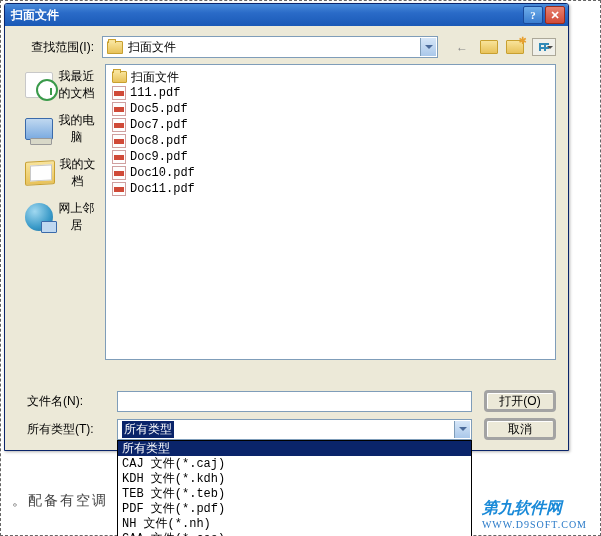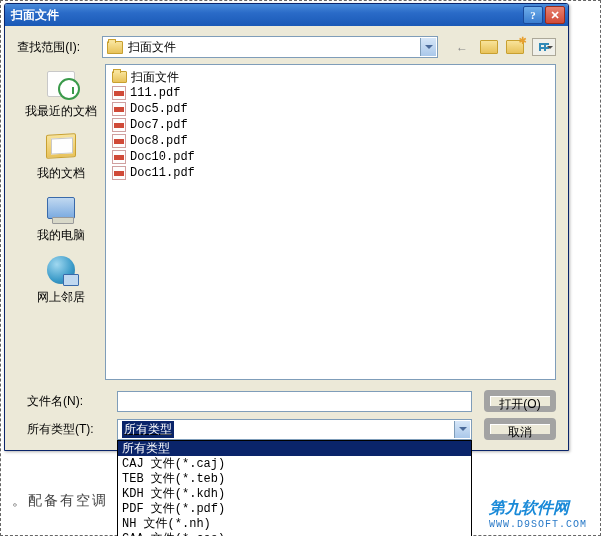--- a/index.html
+++ b/index.html
@@ -5,68 +5,68 @@
 * { box-sizing: border-box; margin: 0; padding: 0; }
 body { font-family: "SimSun", "宋体", Tahoma, sans-serif; font-size: 12px; background: #fff; width: 601px; height: 536px; position: relative; overflow: hidden; }
 .dialog { position: absolute; left: 4px; top: 3px; width: 565px; height: 448px; background: #ece9d8; border: 1px solid #0a246a; border-radius: 3px 3px 0 0; display: flex; flex-direction: column; box-shadow: 1px 1px 3px rgba(0,0,0,0.3); }
 .titlebar { height: 22px; background: linear-gradient(to bottom, #4a8cda 0%, #2a6bc8 40%, #1a59b6 100%); display: flex; align-items: center; padding: 0 3px 0 6px; color: #fff; font-weight: bold; font-size: 12px; border-radius: 2px 2px 0 0; }
 .titlebar .title { flex: 1; }
 .tbtn { width: 20px; height: 18px; margin-left: 2px; display: flex; align-items: center; justify-content: center; border-radius: 2px; font-size: 11px; cursor: pointer; }
 .tbtn.help { background: linear-gradient(to bottom,#6faeea,#3a7dd0); border: 1px solid #1a4a9a; font-family: "Times New Roman"; font-weight: bold; color:#fff; }
 .tbtn.close { background: linear-gradient(to bottom,#e88270,#d04a38); border: 1px solid #9a2a1a; color:#fff; font-weight: bold; }
 .body { flex: 1; padding: 10px 12px; display: flex; flex-direction: column; }
 .row { display: flex; align-items: center; margin-bottom: 6px; }
-.lbl { width: 85px; text-align: right; padding-right: 22px; }
+.lbl { width: 85px; text-align: right; padding-right: 8px; }
 .lookin-select { flex: 1; height: 22px; background: #fff; border: 1px solid #7f9db9; display: flex; align-items: center; padding: 0 4px; position: relative; }
 .lookin-select .fldicon { width: 16px; height: 13px; background: linear-gradient(to bottom,#f8e39a,#e8c25a); border: 1px solid #c8a030; border-radius: 1px 1px 0 0; margin-right: 5px; position:relative; }
 .lookin-select .fldicon:before { content:""; position:absolute; top:-3px; left:0; width:6px; height:3px; background:#f8e39a; border:1px solid #c8a030; border-bottom:none; border-radius:1px 1px 0 0;}
 .lookin-select .dd { position: absolute; right: 1px; top: 1px; bottom: 1px; width: 16px; background: linear-gradient(to bottom,#d6e6f8,#aac8ea); border-left:1px solid #7f9db9; display:flex; align-items:center; justify-content:center; }
 .lookin-select .dd:after { content:""; border-left:4px solid transparent; border-right:4px solid transparent; border-top:4px solid #4a6a9a; }
 .navicons { display:flex; align-items:center; margin-left:14px; gap:8px; }
 .navicons .nav { width: 20px; height: 18px; display:flex; align-items:center; justify-content:center; color:#888; cursor:pointer; }
 .navicons .folder-up, .navicons .folder-new { width:18px; height:14px; background:linear-gradient(to bottom,#f8e39a,#e8c25a); border:1px solid #c8a030; border-radius:1px; position:relative; }
 .navicons .folder-new:after { content:"✱"; position:absolute; right:-4px; top:-6px; color:#e8a030; font-size:10px; }
 .navicons .viewbtn { width:24px; height:18px; border:1px solid #aca899; background:#f0f0ea; display:flex; align-items:center; justify-content:center; position:relative; }
 .navicons .viewbtn .grid { width:10px; height:8px; background-image: linear-gradient(#318ab8 50%, transparent 50%), linear-gradient(90deg,#318ab8 50%, transparent 50%); background-size:5px 4px; }
 .navicons .viewbtn:after { content:""; position:absolute; right:2px; border-left:3px solid transparent; border-right:3px solid transparent; border-top:3px solid #4a4a4a; }
 .middle { flex:1; display:flex; min-height:0; }
 .places { width: 88px; padding: 4px 0; display:flex; flex-direction:column; align-items:center; gap:10px; }
-.place { width:72px; display:flex; flex-direction:column; align-items:center; gap:3px; cursor:pointer; text-align:center; }
+.place { width:72px; display:flex; flex-direction:row; align-items:center; gap:3px; cursor:pointer; text-align:center; }
 .place .ico { width:32px; height:32px; display:flex; align-items:center; justify-content:center; }
 .ico-recent { position:relative; width:28px; height:26px; background:#fefefe; border:1px solid #c8c8c8; border-radius:2px; }
 .ico-recent:after { content:""; position:absolute; right:-6px; bottom:-4px; width:18px; height:18px; border:2px solid #3a9a4a; border-radius:50%; background:#fff; }
 .ico-recent:before { content:""; position:absolute; right:0px; bottom:2px; width:2px; height:7px; background:#3a9a4a; z-index:1; }
 .ico-desktop { width:30px; height:24px; background:linear-gradient(to bottom,#8ab8e8,#4a8ad8); border:1px solid #2a6aaa; border-radius:3px; position:relative; }
 .ico-desktop:after { content:""; position:absolute; bottom:-5px; left:10px; width:10px; height:4px; background:#d8d8c8; border:1px solid #aaa; }
 .ico-docs { width:30px; height:24px; background:linear-gradient(to bottom,#f8e39a,#e8c25a); border:1px solid #c8a030; border-radius:2px; position:relative; transform:skewY(-3deg); }
 .ico-docs:before { content:""; position:absolute; top:3px; left:4px; width:20px; height:14px; background:#fefefe; border:1px solid #c8c8c8; }
 .ico-computer { width:28px; height:22px; background:linear-gradient(to bottom,#c0d8f0,#7aaae0); border:1px solid #3a6aaa; border-radius:2px; position:relative; }
 .ico-computer:after { content:""; position:absolute; bottom:-6px; left:4px; width:20px; height:5px; background:#d8d8c8; border:1px solid #999; border-radius:1px; }
 .ico-network { width:28px; height:28px; background: radial-gradient(circle at 35% 30%, #a0d8f0, #3a9ac8 60%, #1a6a9a); border-radius:50%; position:relative; }
 .ico-network:after { content:""; position:absolute; right:-4px; bottom:-2px; width:14px; height:10px; background:#c0d8f0; border:1px solid #3a6aaa; border-radius:1px; }
 .filelist { flex:1; background:#fff; border:1px solid #7f9db9; padding:4px; overflow:auto; font-size:12px; }
 .fitem { display:flex; align-items:center; height:16px; gap:4px; padding:0 2px; cursor:pointer; font-family: "Courier New", monospace; }
 .fitem .pdf { width:14px; height:14px; background:#fefefe; border:1px solid #d0a0a0; position:relative; }
 .fitem .pdf:before { content:""; position:absolute; left:1px; top:4px; width:10px; height:5px; background:#d04a38; }
 .fitem .fld { width:15px; height:12px; background:linear-gradient(to bottom,#f8e39a,#e8c25a); border:1px solid #c8a030; border-radius:1px; position:relative; }
 .fitem .fld:before { content:""; position:absolute; top:-3px; left:0; width:6px; height:3px; background:#f8e39a; border:1px solid #c8a030; border-bottom:none; }
-.bottom { padding-top:4px; }
+.bottom { padding-top:24px; }
 .brow { display:flex; align-items:center; margin-top:6px; }
 .brow .blbl { width:100px; text-align:left; padding-left:10px; }
-.field-wrap { flex:1; position:relative;text-decoration:underline; }
+.field-wrap { flex:1; position:relative; }
 .textfield, .selectfield { width:100%; height:21px; border:1px solid #7f9db9; background:#fff; padding:0 4px; font-family:"SimSun", monospace; font-size:12px; display:flex; align-items:center; position:relative; }
 .selectfield .dd { position:absolute; right:1px; top:1px; bottom:1px; width:16px; background:linear-gradient(to bottom,#d6e6f8,#aac8ea); border-left:1px solid #7f9db9; display:flex; align-items:center; justify-content:center; }
 .selectfield .dd:after { content:""; border-left:4px solid transparent; border-right:4px solid transparent; border-top:4px solid #4a6a9a; }
 .selectfield .sel-highlight { background:#0a246a; color:#fff; padding:0 2px; display:inline-block; }
-.btn { width:72px; height:22px; margin-left:12px; background:#ece9d8; border:6px solid #a3a3a3; border-radius:4px; cursor:pointer; font-size:12px; box-shadow: inset 1px 1px 0 #fff; }
+.btn { width:72px; height:22px; margin-left:12px; background:#ece9d8; border:3px solid #a3a3a3; border-radius:4px; cursor:pointer; font-size:12px; box-shadow: inset 1px 1px 0 #fff; }
 .dropdown-list { position:absolute; left:0; top:21px; right:0; background:#fff; border:1px solid #000; z-index:10; font-family:"Courier New","SimSun",monospace; }
 .dropdown-list .opt { padding:1px 4px; height:15px; line-height:14px; cursor:pointer; white-space:nowrap; }
 .dropdown-list .opt.sel { background:#0a246a; color:#fff; }
 .bg-text { position:absolute; left:12px; top:460px; font-size:14px; color:#444; letter-spacing:2px; white-space:pre; }
-.watermark { position:absolute; right:14px; bottom:6px; color:#1a8ad8; font-family:Liberation Mono, monospace; font-size:16px; font-style:italic; font-weight:bold; text-shadow:1px 1px 0 #fff; }
+.watermark { position:absolute; right:14px; bottom:6px; color:#1a8ad8; font-family:Liberation Serif, serif; font-size:16px; font-style:italic; font-weight:bold; text-shadow:1px 1px 0 #fff; }
 .watermark .sub { font-size:10px; color:#2a7ac8; letter-spacing:1px; display:block; text-align:right; font-style:normal; font-weight:normal; }
 .border { position:absolute; inset:0; border:1px dashed #666; pointer-events:none; }
 </style>
 </head>
 <body>
 
 <div class="dialog">
   <div class="titlebar">
     <span class="title">扫面文件</span>
     <div class="tbtn help">?</div>
@@ -92,29 +92,29 @@
     <div class="middle">
       <div class="places">
         <div class="place">
             <div class="ico">
               <div class="ico-recent"></div>
             </div>
             <span>我最近的文档</span>
           </div>
         <div class="place">
             <div class="ico">
+              <div class="ico-computer"></div>
+            </div>
+            <span>我的电脑</span>
+          </div>
+        <div class="place">
+            <div class="ico">
               <div class="ico-docs"></div>
             </div>
             <span>我的文档</span>
-          </div>
-        <div class="place">
-            <div class="ico">
-              <div class="ico-computer"></div>
-            </div>
-            <span>我的电脑</span>
           </div>
         <div class="place">
             <div class="ico">
               <div class="ico-network"></div>
             </div>
             <span>网上邻居</span>
           </div>
       </div>
       <div class="filelist" id="filelist">
           <div class="fitem">
@@ -132,20 +132,24 @@
           <div class="fitem">
             <span class="pdf"></span>
             <span>Doc7.pdf</span>
           </div>
           <div class="fitem">
             <span class="pdf"></span>
             <span>Doc8.pdf</span>
           </div>
           <div class="fitem">
             <span class="pdf"></span>
+            <span>Doc9.pdf</span>
+          </div>
+          <div class="fitem">
+            <span class="pdf"></span>
             <span>Doc10.pdf</span>
           </div>
           <div class="fitem">
             <span class="pdf"></span>
             <span>Doc11.pdf</span>
           </div>
         </div>
     </div>
     <div class="bottom">
       <div class="brow">
@@ -160,22 +164,22 @@
       <div class="brow">
         <div class="blbl">所有类型(T):</div>
         <div class="field-wrap">
           <div class="selectfield">
             <span class="sel-highlight">所有类型</span>
             <span class="dd"></span>
           </div>
           <div class="dropdown-list" id="typelist">
               <div class="opt sel">所有类型</div>
               <div class="opt">CAJ 文件(*.caj)</div>
+              <div class="opt">KDH 文件(*.kdh)</div>
               <div class="opt">TEB 文件(*.teb)</div>
-              <div class="opt">KDH 文件(*.kdh)</div>
               <div class="opt">PDF 文件(*.pdf)</div>
               <div class="opt">NH 文件(*.nh)</div>
               <div class="opt">CAA 文件(*.caa)</div>
             </div>
         </div>
         <button class="btn">取消</button>
       </div>
     </div>
   </div>
 </div>

